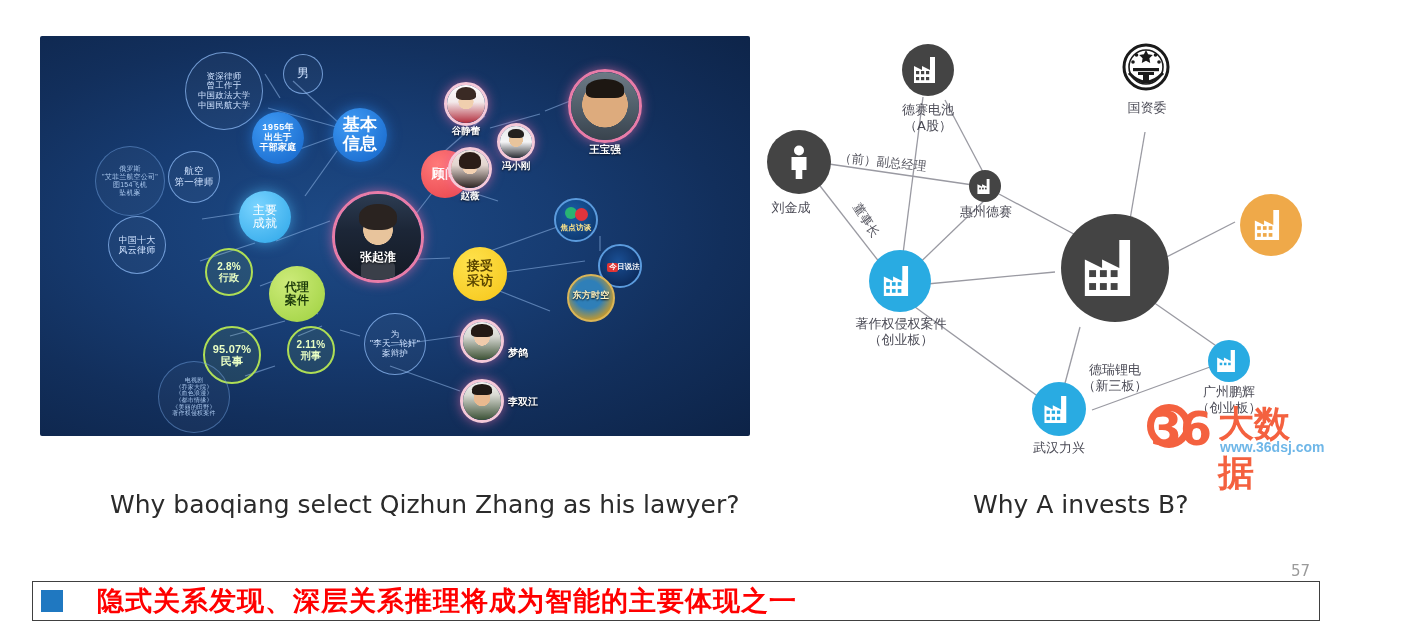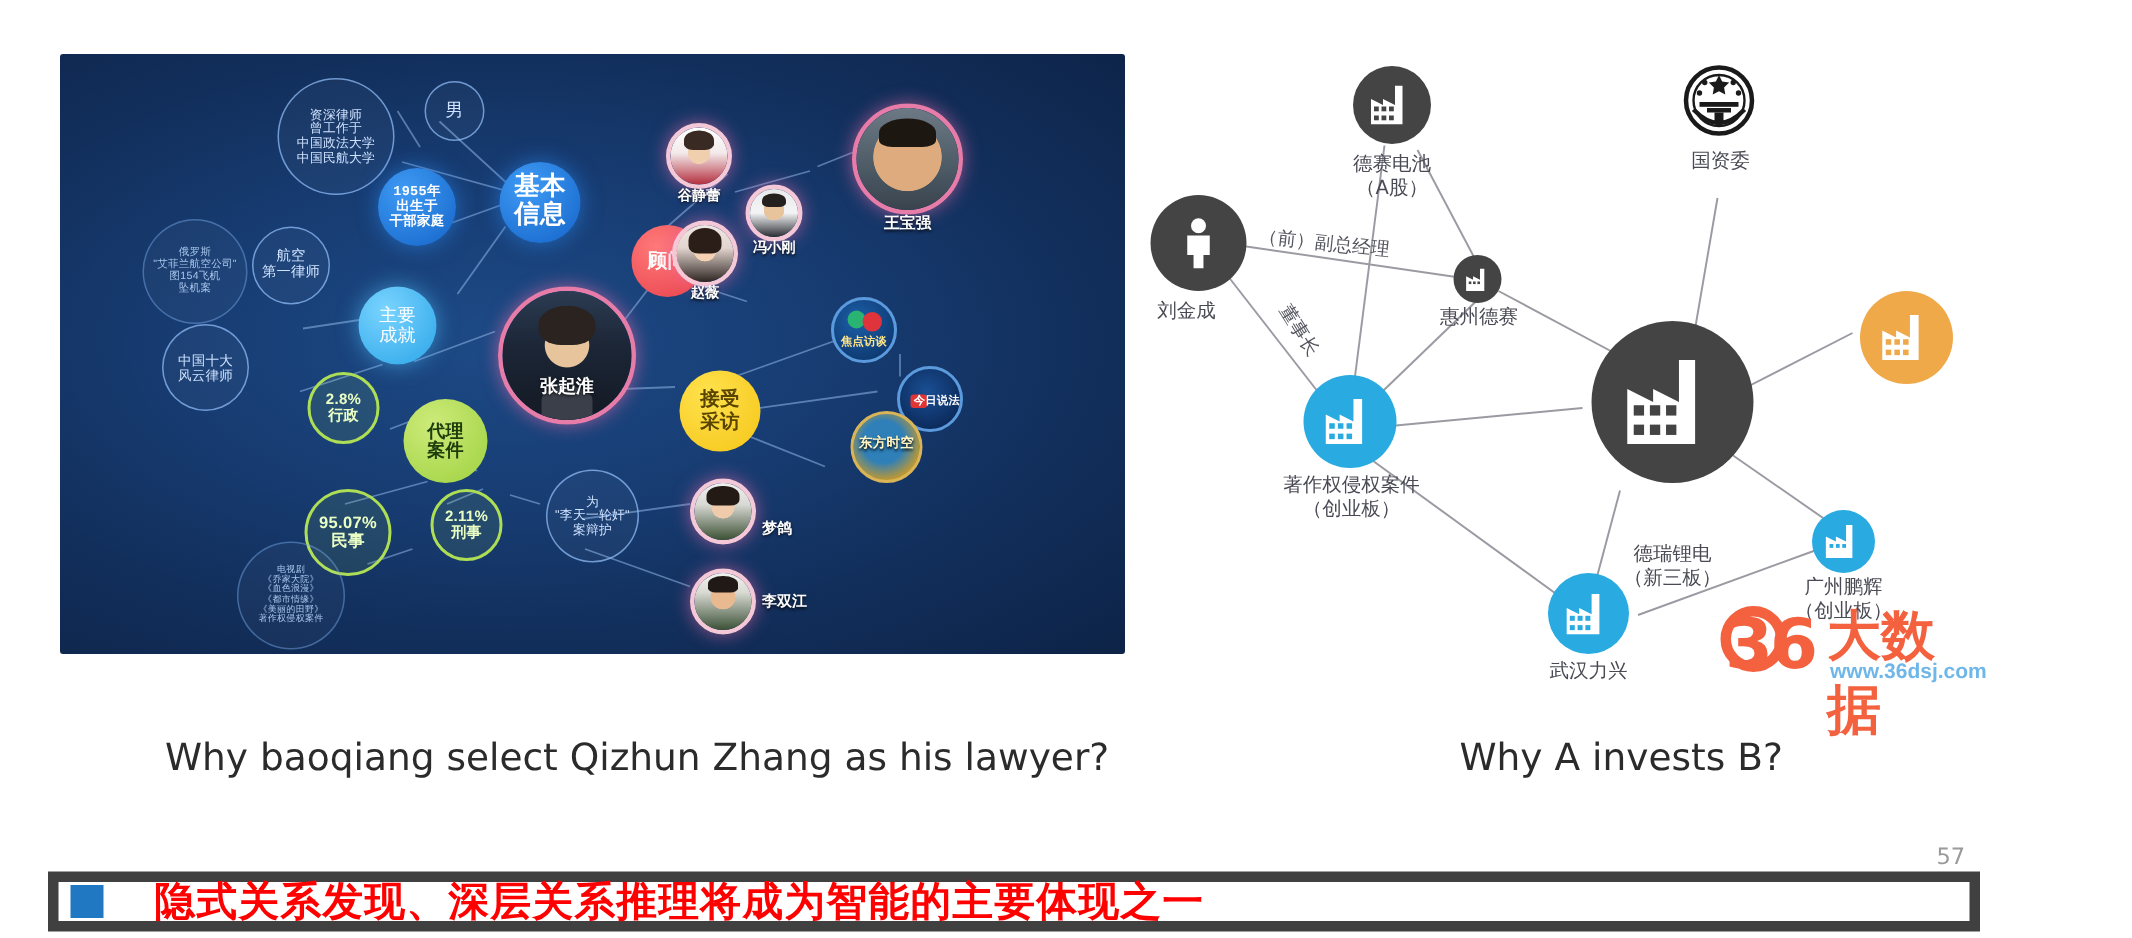--- a/index.html
+++ b/index.html
@@ -93,21 +93,21 @@
            color:#F4613F; font-family:"DejaVu Sans","Liberation Sans",sans-serif;
            letter-spacing:-2px; }
   #wm-ring { position:absolute; left:-3px; top:6px; width:44px; height:44px;
              border:7px solid #F4613F; border-radius:50%; box-sizing:border-box; }
   #wm-cn { position:absolute; left:68px; top:2px; font-size:36px; font-weight:bold; color:#F4613F; }
   #wm-url { position:absolute; left:70px; top:41px; font-size:14px; color:#6fb7e8; font-weight:bold; }
 
   
   #banner {
     position:absolute; left:32px; top:581px; width:1288px; height:40px;
-    border:7px solid #404040; background:#ffffff;
+    border:1px solid #404040; background:#ffffff;
     display:flex; align-items:center;
   }
   #banner-bullet { width:22px; height:22px; background:#1F78C1; margin-left:8px; flex:none; }
   #banner-text {
     margin-left:34px; color:#FF0000; font-size:27px; font-weight:bold;
     letter-spacing:1px; white-space:nowrap;
     font-family:"DejaVu Sans","Liberation Sans",sans-serif;
   }
   #page-num {
     position:absolute; left:1291px; top:562px; color:#9a9a9a; font-size:15px;

